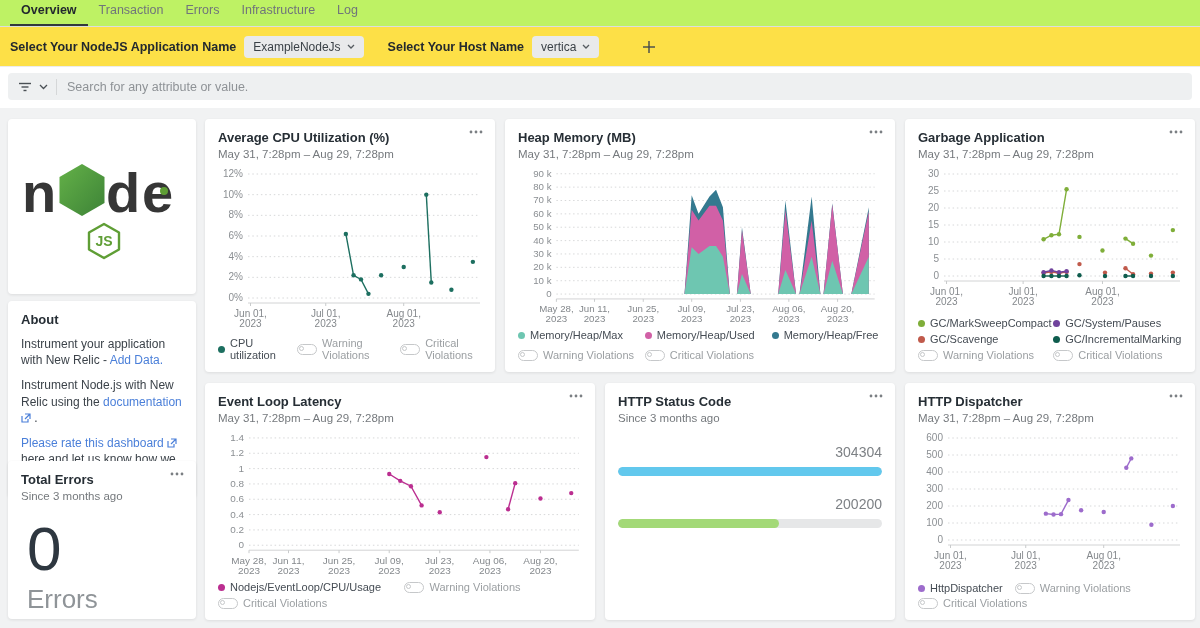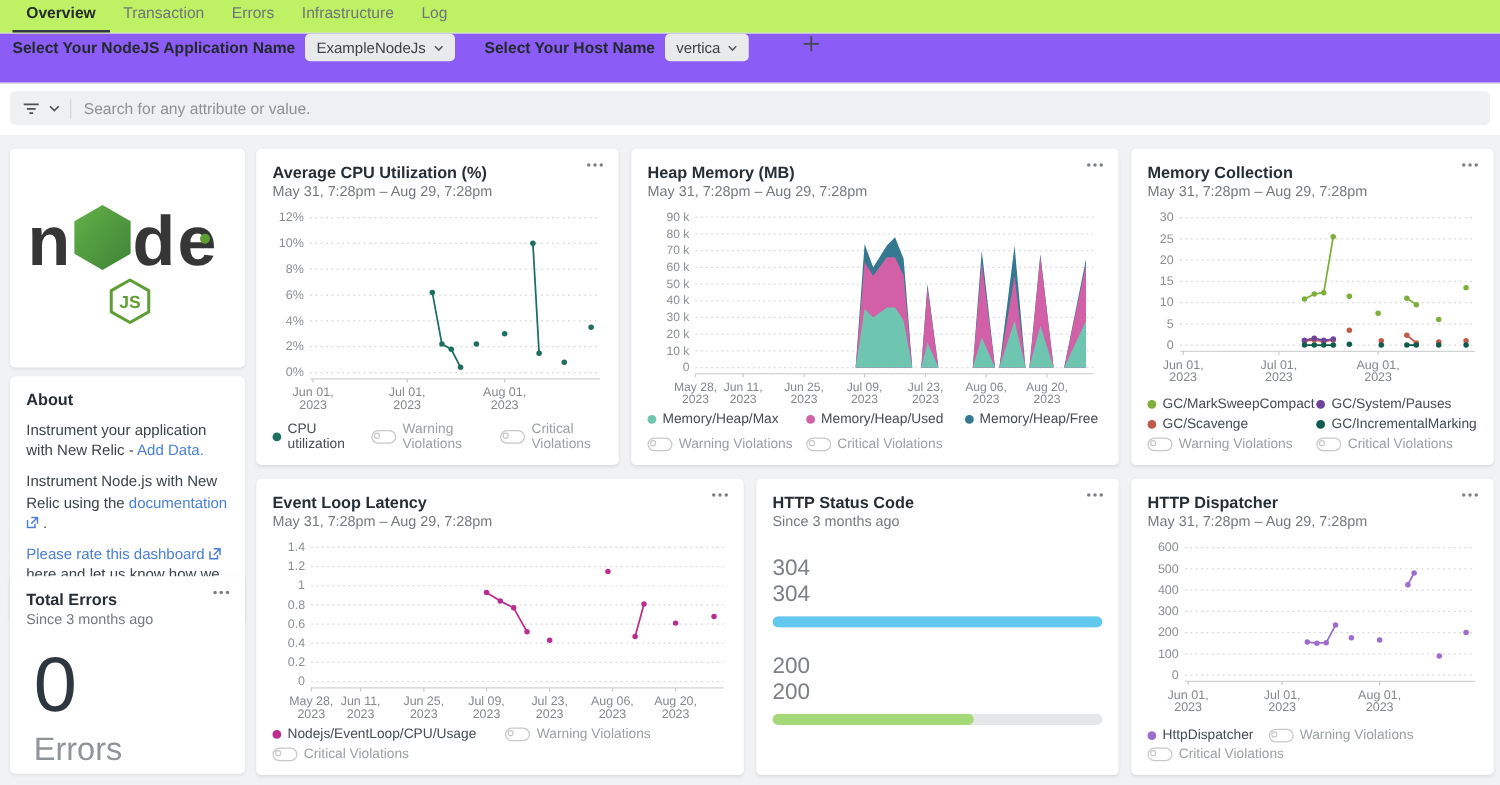--- a/index.html
+++ b/index.html
@@ -6,21 +6,21 @@
   html,body { width:1200px; height:628px; overflow:hidden; }
   body { font-family:"Liberation Sans", sans-serif; background:#f1f2f3; color:#2a3038; }
   svg { display:block; font-family:"Liberation Sans", sans-serif; }
 
   
   .tabbar { background:#bef264; border-bottom:1px solid #dcdedf; display:flex; align-items:flex-end; padding-left:10px; height:27px; }
   .tab { font-size:12.5px; color:#70757a; padding:6px 11px 7px; cursor:pointer; border-bottom:2px solid transparent; }
   .tab.active { color:#23292e; font-weight:bold; border-bottom:2px solid #33383c; }
 
   
-  .filterbar { background:#8b5cf6; height:40px; display:flex; align-items:flex-start; gap:10px; padding-left:10px; border-bottom:1px solid #ececec; }
+  .filterbar { background:#fde047; height:40px; display:flex; align-items:center; gap:10px; padding-left:10px; border-bottom:1px solid #ececec; }
   .f-label { font-size:12.5px; font-weight:bold; color:#23292e; }
   .pill { background:#e9eaeb; border-radius:4px; padding:4px 9px; font-size:12px; color:#3a4147; display:inline-flex; align-items:center; gap:6px; cursor:pointer; }
   .f-group { display:flex; align-items:center; gap:8px; margin-right:14px; }
   .plusbtn { margin-left:18px; cursor:pointer; display:flex; align-items:center; }
 
   
   .searchrow { background:#ffffff; padding:6px 8px 8px; }
   .searchbox { background:#eef0f1; border-radius:4px; height:27px; display:flex; align-items:center; padding:0 10px;justify-content:flex-end; }
   .sdiv { width:1px; height:16px; background:#d5d7d8; margin:0 10px 0 8px; }
   .searchbox input { border:none; outline:none; background:transparent; flex:1; font-size:12.5px; color:#3a4147; font-family:"Liberation Sans", sans-serif; }
@@ -59,21 +59,21 @@
   .leg-grid3 { display:grid; grid-template-columns:1.15fr 1.15fr 1fr; row-gap:8px; }
   .leg-grid2 { display:grid; grid-template-columns:1.05fr 1fr; row-gap:4px; }
   .li { display:flex; align-items:center; gap:5px; color:#454c54; }
   .dot { width:7px; height:7px; border-radius:50%; flex:0 0 auto; }
   .toggle { display:flex; align-items:center; gap:5px; color:#9b9fa2; cursor:pointer; }
   .tg-pill { width:20px; height:11px; border:1.5px solid #c6c8ca; border-radius:7px; position:relative; background:#fff; flex:0 0 auto; }
   .tg-knob { position:absolute; left:1px; top:1px; width:5px; height:5px; border:1.5px solid #c6c8ca; border-radius:50%; background:#fff; }
 
   
   .hs-row { margin-top:20px; }
-  .hs-labels { display:flex; justify-content:flex-end; font-size:18px; color:#7d8185; margin-bottom:7px;flex-direction:column; }
+  .hs-labels { display:flex; justify-content:flex-end; font-size:14px; color:#7d8185; margin-bottom:7px; }
   .hs-track { height:9px; border-radius:5px; background:#e6e7e8; overflow:hidden; }
   .hs-fill { height:100%; border-radius:5px; }
 </style>
 </head>
 <body>
 
 <div class="tabbar">
   <div class="tab active">Overview</div>
   <div class="tab">Transaction</div>
   <div class="tab">Errors</div>
@@ -320,21 +320,21 @@
           <span class="tg-pill">
             <span class="tg-knob"></span>
           </span>
           <span>Critical Violations</span>
         </span>
       <span></span>
     </div>
   </div>
 
   <div class="card" id="card-gc">
-    <div class="c-title">Memory Collection</div>
+    <div class="c-title">Garbage Application</div>
     <div class="c-sub">May 31, 7:28pm – Aug 29, 7:28pm</div>
     <span class="menu-dots">
         <svg width="14" height="4" viewBox="0 0 14 4">
           <circle cx="2" cy="2" r="1.4" fill="#7b7f83"></circle>
           <circle cx="7" cy="2" r="1.4" fill="#7b7f83"></circle>
           <circle cx="12" cy="2" r="1.4" fill="#7b7f83"></circle>
         </svg>
       </span>
     <svg class="chart-svg" width="264" height="146" viewBox="0 0 264 146">
         <line x1="26" x2="262" y1="110" y2="110" stroke="#d7d8d9" stroke-width="1" stroke-dasharray="1.5 2.8"></line>

